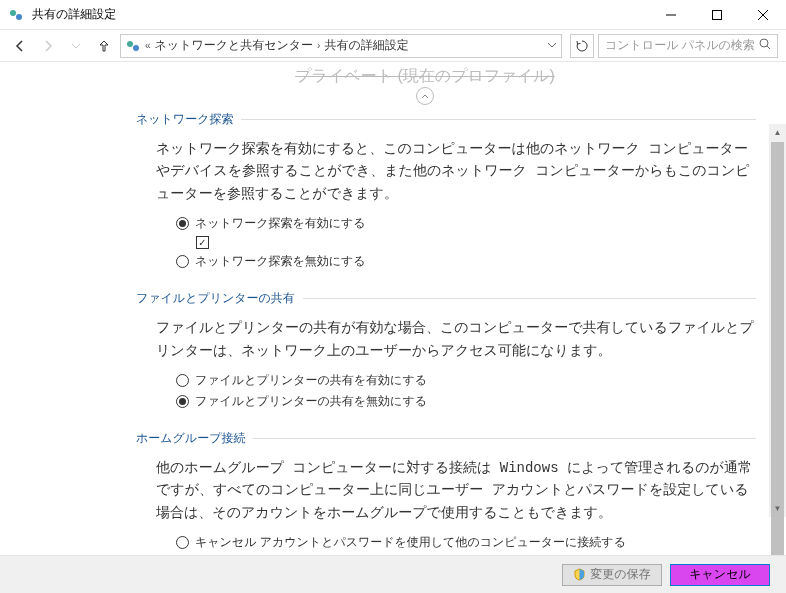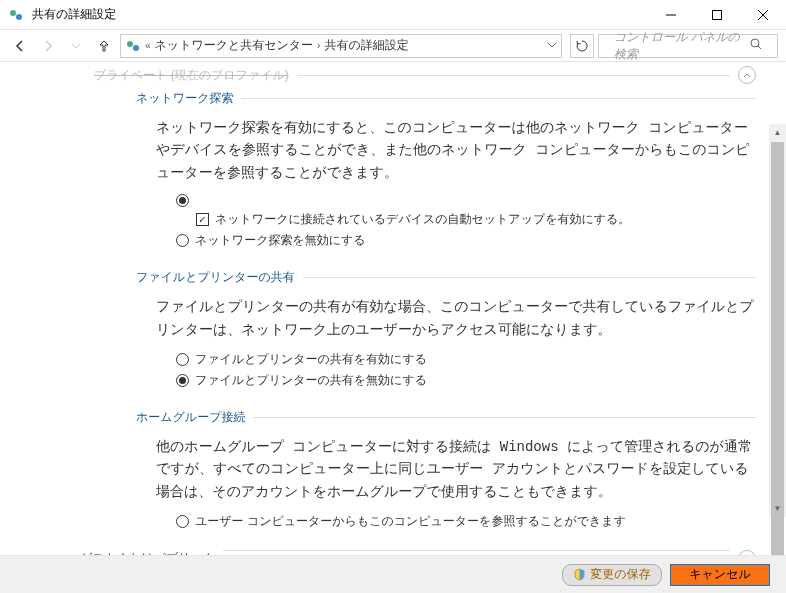--- a/index.html
+++ b/index.html
@@ -14,47 +14,47 @@
 
 .navbar { height: 32px; display: flex; align-items: center; padding: 0 8px; border-bottom: 1px solid #e5e5e5; gap: 4px; }
 .nav-arrow { width: 24px; height: 24px; display: flex; align-items: center; justify-content: center; color: #555; }
 .nav-arrow.disabled { color: #ccc; }
 .nav-address { flex: 1; display: flex; align-items: center; border: 1px solid #ccc; height: 24px; padding: 0 4px; font-size: 12px; background: #fff; gap: 4px; }
 .nav-address-icon { width: 16px; height: 16px; }
 .nav-chev { color: #555; font-size: 10px; }
 .nav-text { color: #333; font-family: Liberation Mono, monospace; }
 .nav-dropdown { margin-left: auto; }
 .nav-refresh { width: 24px; height: 24px; display: flex; align-items: center; justify-content: center; border: 1px solid #ccc; margin-left: 4px; }
-.nav-search { width: 180px; border: 1px solid #ccc; height: 24px; display: flex; align-items: center; padding: 0 15px; font-size: 12px; color: #999; font-style: italic; }
+.nav-search { width: 180px; border: 1px solid #ccc; height: 24px; display: flex; align-items: center; padding: 0 6px; font-size: 12px; color: #999; }
 .nav-search-icon { margin-left: auto; color: #666; }
 
 .content-wrap { position: absolute; top: 62px; bottom: 38px; left: 0; right: 0; overflow: hidden; }
 .content { position: absolute; inset: 0; padding: 0 30px 0 80px; overflow-y: scroll; }
-.profile-header-cut { font-size: 12px; color: #999; margin: 4px 0 6px 14px; display: flex; align-items: center; }
+.profile-header-cut { font-size: 16px; color: #999; margin: 4px 0 6px 14px; display: flex; align-items: center; flex-direction: column; }
 .profile-header-cut .line { flex: 1; height: 1px; background: #ddd; margin: 0 8px; }
 
 .section { margin-left: 56px; margin-bottom: 20px; }
 .section-title { font-size: 12px; color: #1a5490; display: flex; align-items: center; margin-bottom: 10px; }
 .section-title .line { flex: 1; height: 1px; background: #ddd; margin-left: 8px; }
 .section-desc { font-size: 14px; color: #333; margin-left: 20px; margin-bottom: 10px; line-height: 1.6; font-family: Liberation Mono, monospace; }
 .radio-group { margin-left: 40px; }
 .radio-item { font-size: 12px; color: #333; display: flex; align-items: center; margin-bottom: 4px; }
 .radio { width: 13px; height: 13px; border: 1px solid #333; border-radius: 50%; margin-right: 6px; display: flex; align-items: center; justify-content: center; }
 .radio.checked::after { content: ""; width: 7px; height: 7px; background: #333; border-radius: 50%; }
 .checkbox-item { font-size: 12px; color: #333; display: flex; align-items: center; margin-left: 20px; margin-bottom: 4px; }
 .checkbox { width: 13px; height: 13px; border: 1px solid #333; margin-right: 6px; display: flex; align-items: center; justify-content: center; font-size: 10px; color: #333; }
 
 .profile-row { display: flex; margin: 10px 0 10px 0; font-size: 12px; color: #333; }
 .profile-row .line { flex: 1; height: 1px; background: #ddd; margin: 0 8px; }
 .expand-btn { width: 18px; height: 18px; border: 1px solid #bbb; border-radius: 50%; display: flex; align-items: center; justify-content: center; color: #666; }
 
 .buttonbar { position: absolute; bottom: 0; left: 0; right: 0; height: 38px; border-top: 1px solid #e5e5e5; display: flex; align-items: center; justify-content: flex-end; padding: 0 16px; gap: 8px; background: #f0f0f0; }
 .btn { min-width: 100px; height: 22px; border: 1px solid #adadad; background: #e1e1e1; font-size: 12px; display: flex; align-items: center; justify-content: center; padding: 0 10px; }
-.btn.disabled { color: #a16207; border-radius: 9px; }
-.btn.default { border: 1px solid #0078d7; background: #f97316; }
+.btn.disabled { color: #737373; }
+.btn.default { border: 1px solid #0078d7; background: #d946ef; }
 .shield-icon { width: 13px; height: 13px; margin-right: 4px; }
 
 .scroll-thumb { position: absolute; right: 0; top: 62px; width: 17px; bottom: 38px; background: #f0f0f0; }
 .scroll-thumb .thumb { position: absolute; left: 2px; right: 2px; top: 18px; height: 430px; background: #c0c0c0; }
 .scroll-thumb .arr { position: absolute; left: 0; right: 0; height: 17px; display: flex; align-items: center; justify-content: center; font-size: 8px; color: #666; }
 .scroll-thumb .arr.up { top: 0; }
 .scroll-thumb .arr.dn { bottom: 0; }
 </style>
 </head>
 <body>
@@ -151,24 +151,24 @@
 
   <div class="section">
     <div class="section-title">
           <span>ネットワーク探索</span>
           <span class="line"></span>
         </div>
     <div class="section-desc">ネットワーク探索を有効にすると、このコンピューターは他のネットワーク コンピューターやデバイスを参照することができ、また他のネットワーク コンピューターからもこのコンピューターを参照することができます。</div>
     <div class="radio-group">
       <div class="radio-item">
             <span class="radio checked"></span>
+            <span>ネットワーク探索を有効にする</span>
           </div>
       <div class="checkbox-item">
             <span class="checkbox">✓</span>
-            <span>ネットワークに接続されているデバイスの自動セットアップを有効にする。</span>
           </div>
       <div class="radio-item">
             <span class="radio"></span>
             <span>ネットワーク探索を無効にする</span>
           </div>
     </div>
   </div>
 
   <div class="section">
     <div class="section-title">
@@ -190,21 +190,21 @@
 
   <div class="section">
     <div class="section-title">
           <span>ホームグループ接続</span>
           <span class="line"></span>
         </div>
     <div class="section-desc">他のホームグループ コンピューターに対する接続は Windows によって管理されるのが通常ですが、すべてのコンピューター上に同じユーザー アカウントとパスワードを設定している場合は、そのアカウントをホームグループで使用することもできます。</div>
     <div class="radio-group">
       <div class="radio-item">
             <span class="radio"></span>
-            <span>ユーザー コンピューターからもこのコンピューターを参照することができます</span>
+            <span>キャンセル アカウントとパスワードを使用して他のコンピューターに接続する</span>
           </div>
     </div>
   </div>
 
   <div class="profile-row">
     <span>ゲストまたはパブリック</span>
         <span class="line"></span>
     <span class="expand-btn">
           <svg width="10" height="10" viewBox="0 0 10 10">
             <path d="M2 3 L5 6 L8 3" fill="none" stroke="#888"></path>

